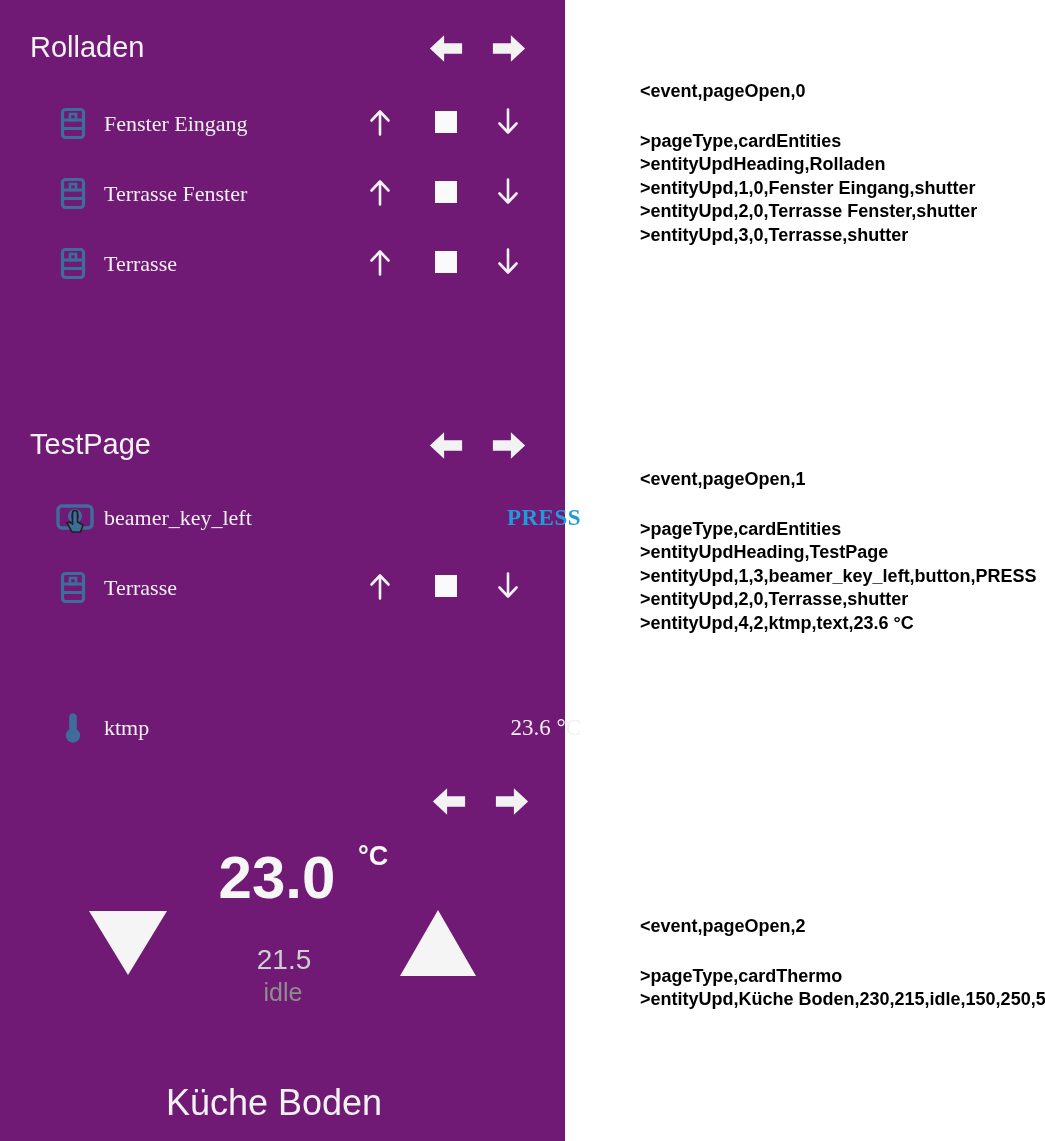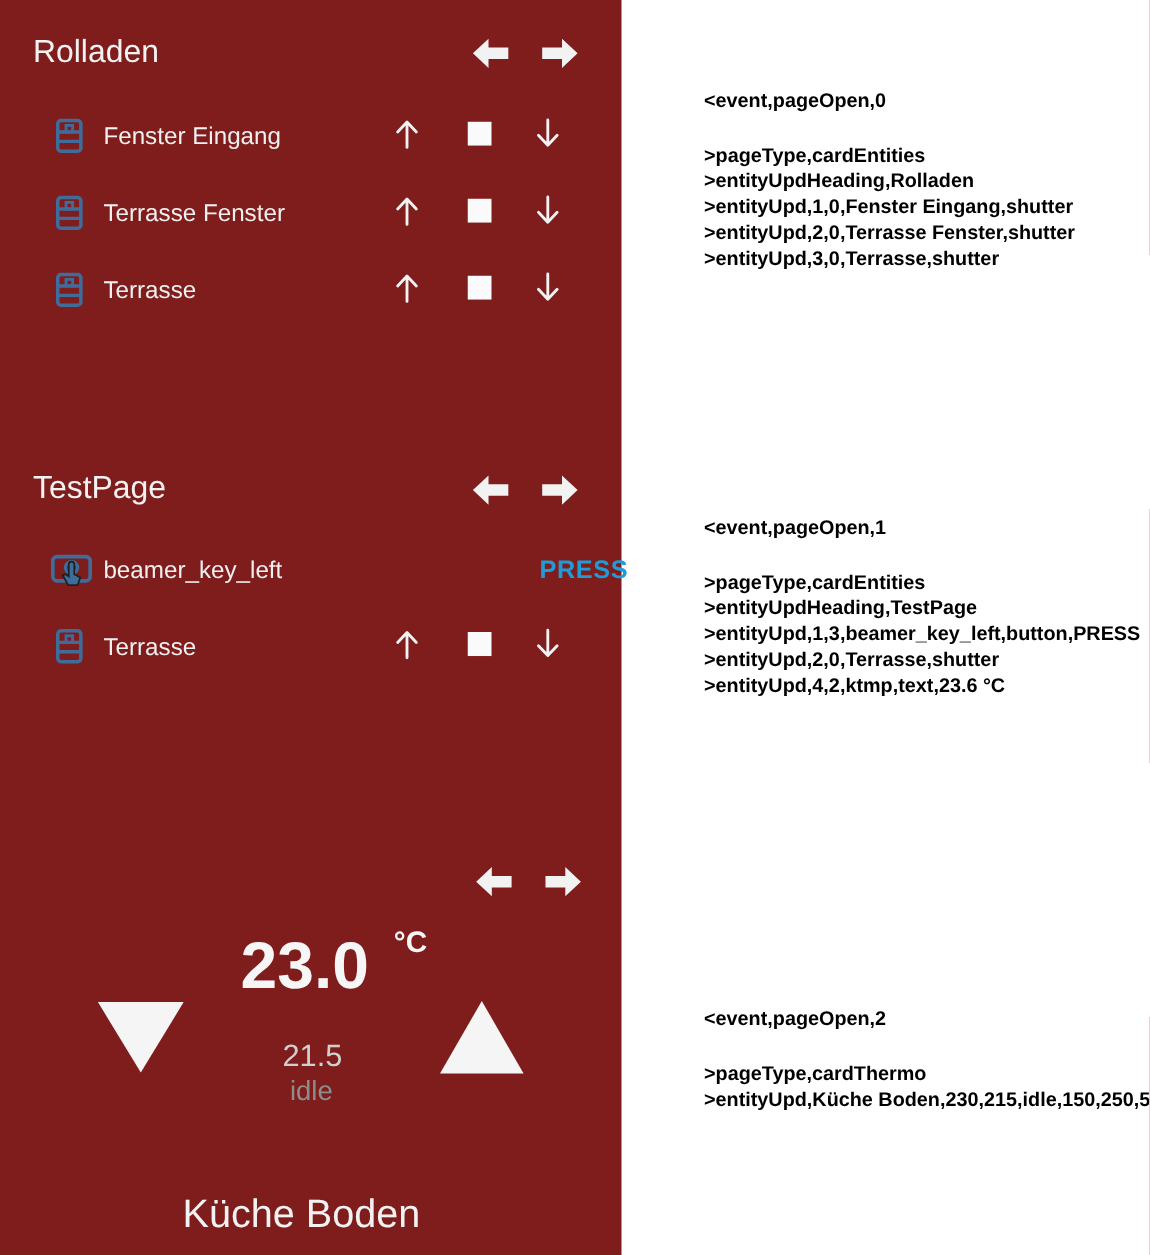--- a/index.html
+++ b/index.html
@@ -1,23 +1,23 @@
 <!DOCTYPE html>
 <html><head>
 <meta charset="utf-8">
 <style>
   html,body{margin:0;padding:0;background:#fff;}
   .stage{position:relative;width:1045px;height:1141px;background:#ffffff;overflow:hidden;
          font-family:"Liberation Sans","DejaVu Sans",sans-serif;}
-  .display{position:absolute;left:0;top:0;width:565px;height:1141px;background:#7f1d1d;}
+  .display{position:absolute;left:0;top:0;width:565px;height:1141px;background:#701a75;}
 
   .card-heading{position:absolute;left:30px;color:#f2f2f2;font-size:29px;line-height:34px;}
   .nav-btn{position:absolute;width:36px;height:31px;cursor:pointer;}
 
-  .erow{position:absolute;left:0;width:609px;height:48px;}
+  .erow{position:absolute;left:10px;width:609px;height:48px;font-family:Liberation Serif, serif;}
   .eicon{position:absolute;left:46px;top:50%;transform:translateY(-50%);width:38px;height:36px;
          display:flex;align-items:center;justify-content:flex-start;}
   .ename{position:absolute;left:94px;top:50%;transform:translateY(-50%);
          color:#f0f0f0;font-size:22px;white-space:nowrap;}
   .ctl{position:absolute;top:50%;transform:translateY(-50%);cursor:pointer;}
   .ctl-up{left:353px;}
   .ctl-stop{left:425px;}
   .ctl-down{left:481px;}
   .evalue{position:absolute;right:38px;top:50%;transform:translateY(-50%);
           color:#f0f0f0;font-size:23px;white-space:nowrap;}
@@ -199,20 +199,30 @@
             </svg></span>
       </span>
       <span class="ctl ctl-down">
         <span><svg width="34" height="34" viewBox="0 0 34 34">
               <path d="M17 4.5 V27 M8.5 18.5 L17 27.5 L25.5 18.5" fill="none" stroke="#f2f2f2" stroke-width="2.6" stroke-linecap="round" stroke-linejoin="round"></path>
             </svg></span>
       </span>
     </div>
 
 
+    <div class="erow" style="top:704px;">
+      <span class="eicon">
+        <svg width="34" height="34" viewBox="0 0 34 34">
+          <rect x="13.2" y="2.5" width="7.6" height="18" rx="3.8" fill="#3e6d9c"></rect>
+          <circle cx="17" cy="24.5" r="7.2" fill="#3e6d9c"></circle>
+        </svg>
+      </span>
+      <span class="ename">ktmp</span>
+      <span class="evalue">23.6 °C</span>
+    </div>
 
     <div class="nav-btn" style="left:431px;top:786px;">
       <span>
         <svg width="36" height="31" viewBox="0 0 38 32">
             <polygon points="17,2 17,10.5 36,10.5 36,21.5 17,21.5 17,30 2,16" fill="#f2f2f2"></polygon>
           </svg>
       </span>
     </div>
     <div class="nav-btn" style="left:494px;top:786px;">
       <span>

